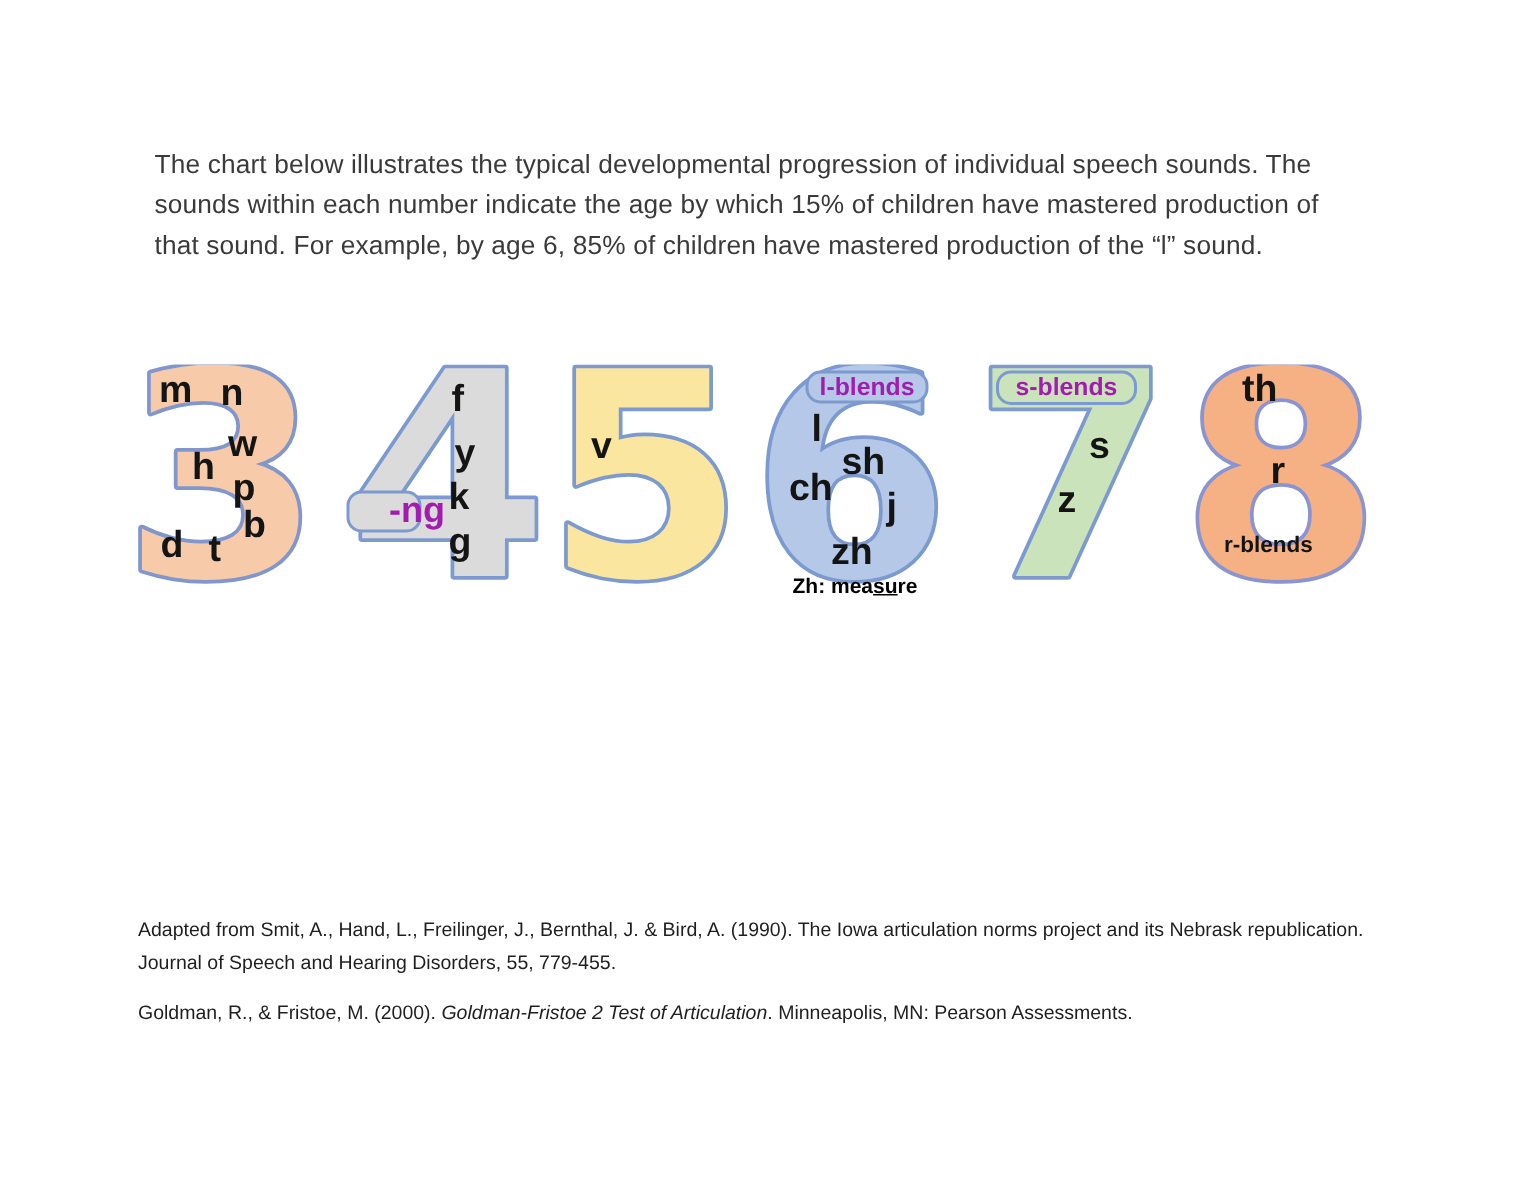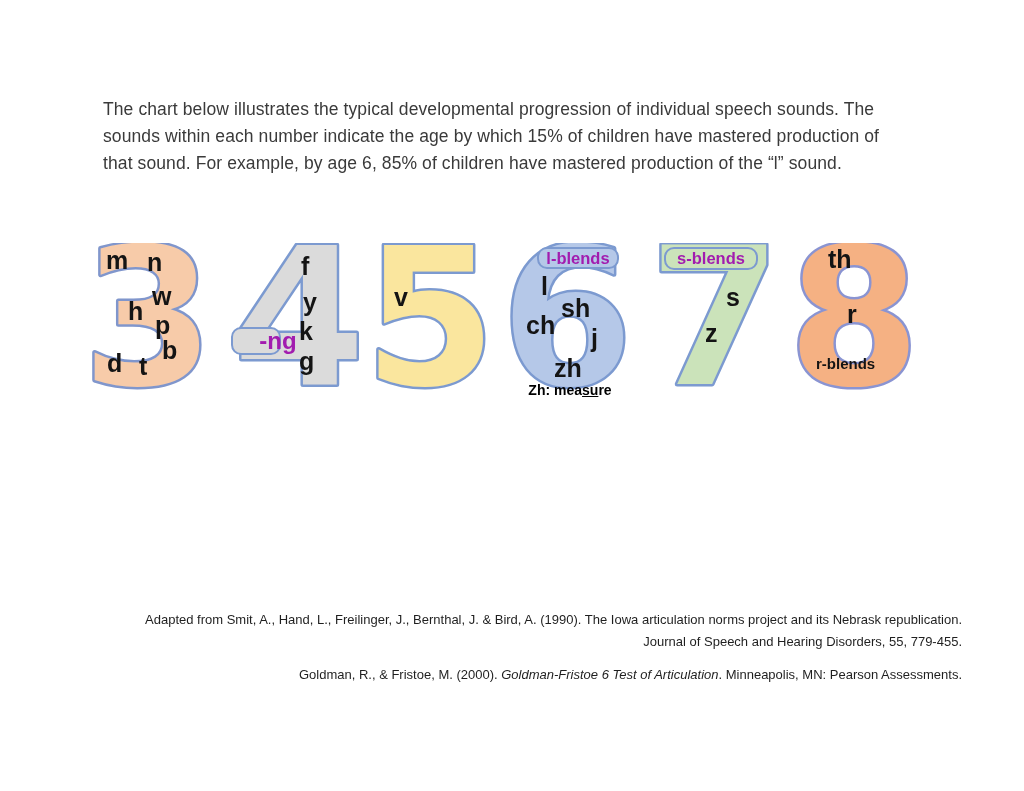--- a/index.html
+++ b/index.html
@@ -60,21 +60,21 @@
   .fig-7 .tab { background: #CBE3BA; border-color: #7C9AD0; }
 
   .zh-note {
     position: absolute; left: 0; width: 134px; top: 139px;
     text-align: center; font-size: 14px; font-weight: 700; color: #000;
     white-space: nowrap;
   }
   .zh-note .u { text-decoration: underline; }
 
   
-  .citations { position: absolute; left: 92px; top: 609px; width: 870px; color: #1f1f1f; text-align: right; }
+  .citations { position: absolute; left: 92px; top: 609px; width: 870px; color: #1f1f1f; }
   .cite { font-size: 13px; line-height: 22px; }
   .cite + .cite { margin-top: 11px; }
   .cite .it { font-style: italic; }
 </style>
 </head>
 <body>
 
 <div class="page">
 
   <p class="intro">
@@ -157,17 +157,17 @@
     </div>
 
   </div>
 
   <div class="citations">
     <p class="cite">
       <span style="display:block">Adapted from Smit, A., Hand, L., Freilinger, J., Bernthal, J. &amp; Bird, A. (1990). The Iowa articulation norms project and its Nebrask republication.</span>
       <span style="display:block">Journal of Speech and Hearing Disorders, 55, 779-455.</span>
     </p>
     <p class="cite">
-      <span>Goldman, R., &amp; Fristoe, M. (2000). </span><span class="it">Goldman-Fristoe 6 Test of Articulation</span><span>. Minneapolis, MN: Pearson Assessments.</span>
+      <span>Goldman, R., &amp; Fristoe, M. (2000). </span><span class="it">Goldman-Fristoe 2 Test of Articulation</span><span>. Minneapolis, MN: Pearson Assessments.</span>
     </p>
   </div>
 
 </div>
 
 </body></html>

